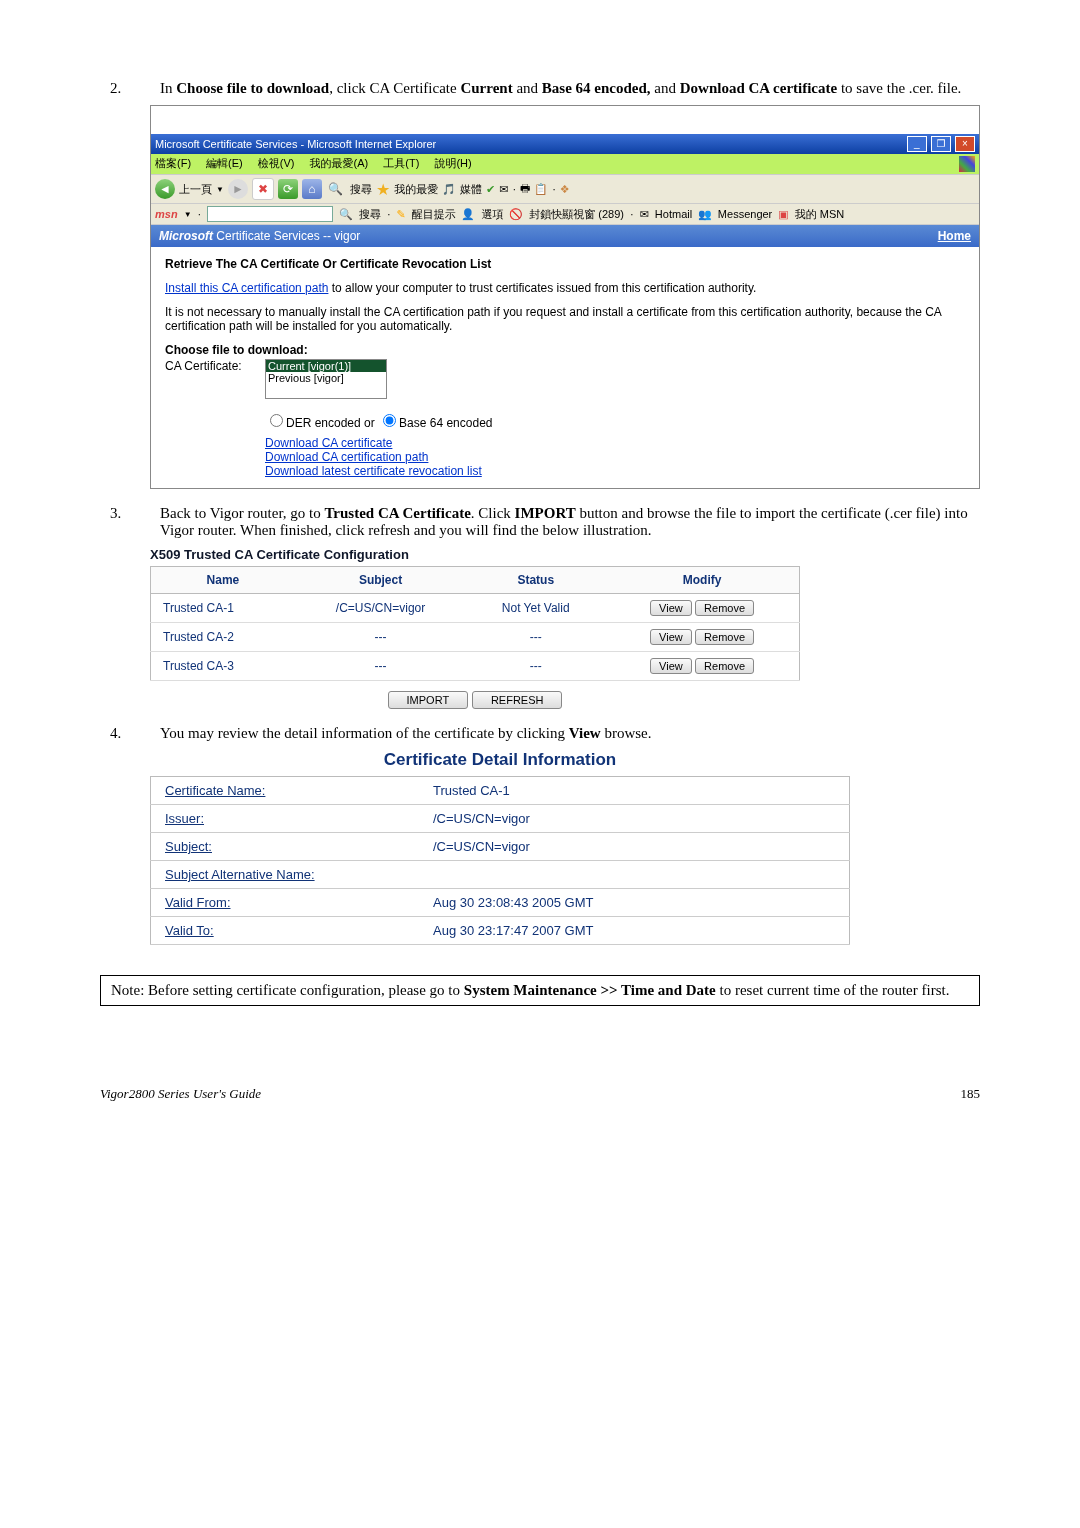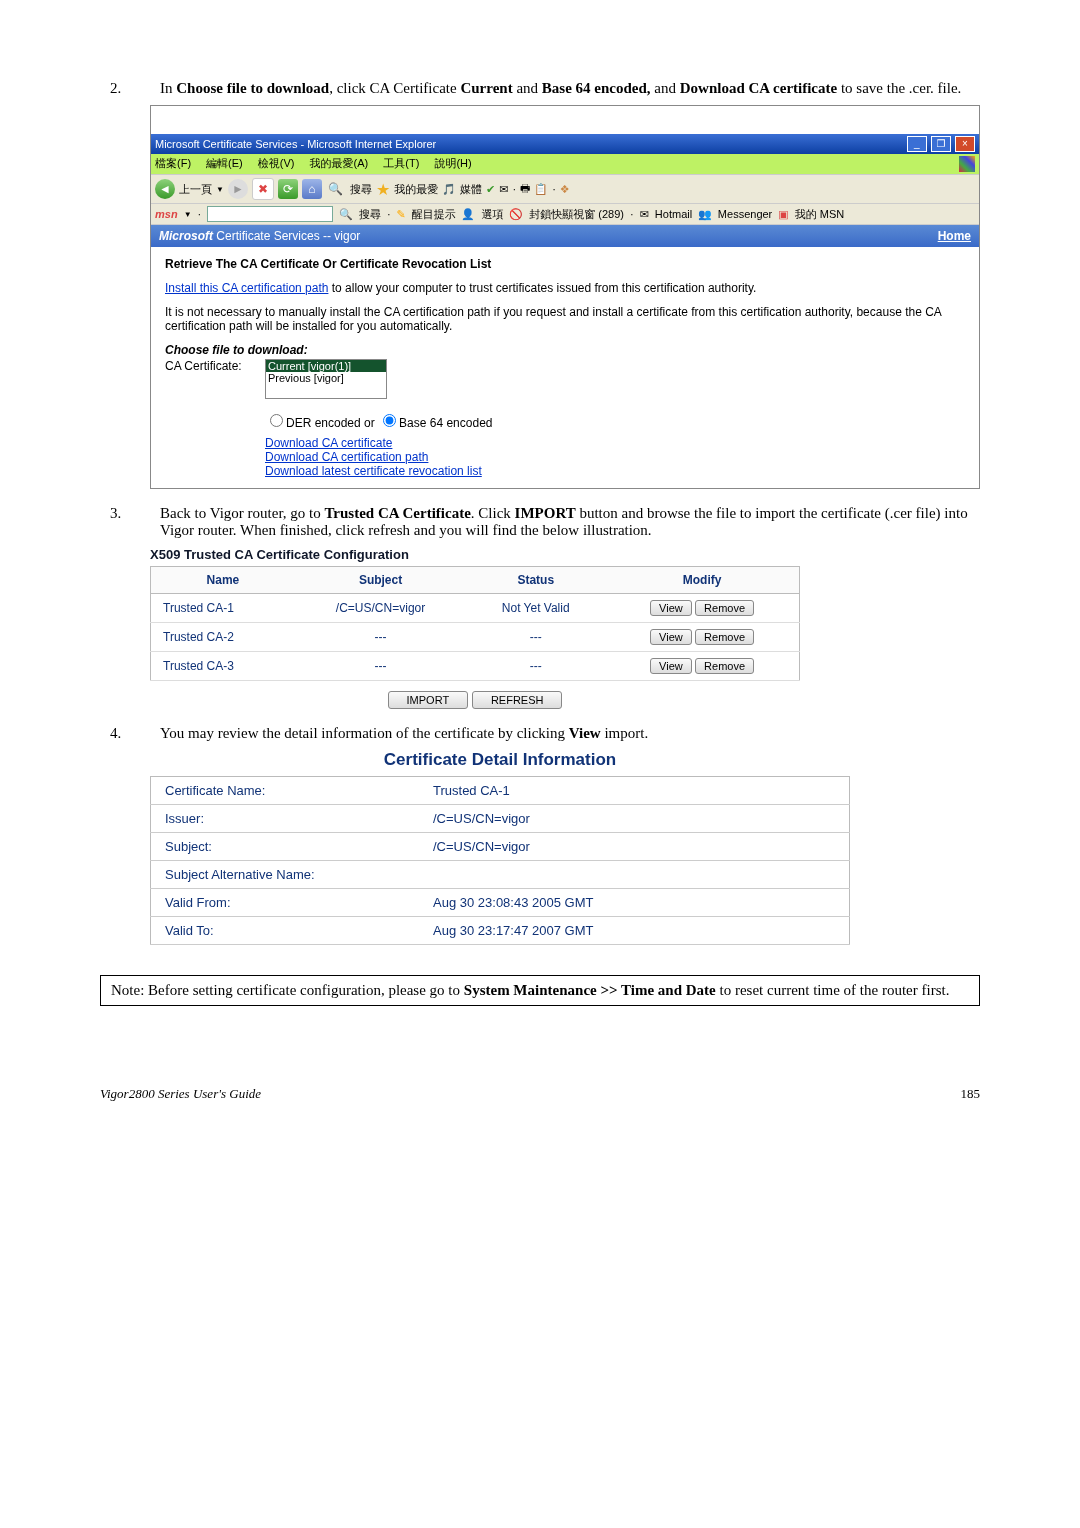--- a/index.html
+++ b/index.html
@@ -197,21 +197,21 @@
       border-collapse: collapse;
       font-family: Verdana, Arial, sans-serif;
       font-size: 13px;
       width: 700px;
     }
     .detail-table td {
       padding: 6px 14px;
       border-bottom: 1px solid #ccc;
       color: #113377;
     }
-    .detail-table td:first-child { width: 240px; }
+    .detail-table td:first-child { width: 240px; text-decoration: underline; }
     .note-box {
       border: 1px solid #000;
       padding: 6px 10px;
       margin: 30px 0 0 0;
       font-size: 15px;
     }
     .footer {
       margin-top: 80px;
       font-style: italic;
       font-size: 13px;
@@ -299,21 +299,21 @@
       <div class="cert-header">
         <span><i><b>Microsoft</b></i><span> Certificate Services  --  vigor</span></span>
         <span class="cert-link" style="color:#fff;font-weight:bold;">Home</span>
       </div>
       <div class="cert-body">
         <div class="cert-body-title">Retrieve The CA Certificate Or Certificate Revocation List</div>
         <div style="margin-bottom:10px;">
           <span class="cert-link">Install this CA certification path</span><span> to allow your computer to trust certificates issued from this certification authority.</span>
         </div>
         <div style="margin-bottom:10px;">It is not necessary to manually install the CA certification path if you request and install a certificate from this certification authority, because the CA certification path will be installed for you automatically.</div>
-        <div style="font-weight:bold;font-style:italic;">Choose file to download:</div>
+        <div style="font-weight:bold;">Choose file to download:</div>
         <div class="ca-row">
           <div class="ca-label">CA Certificate:</div>
           <div class="listbox">
             <div class="sel">Current [vigor(1)]</div>
             <div class="unsel">Previous [vigor]</div>
             <div style="height:14px;"></div>
           </div>
         </div>
         <div style="margin:12px 0 6px 100px;">
           <input type="radio" style=""><span>DER encoded   or   </span><input type="radio" checked="" style=""><span>Base 64 encoded</span>
@@ -362,21 +362,21 @@
   </tbody>
     </table>
   <div class="btn-row">
     <button class="gray-btn" style="padding:2px 18px;">IMPORT</button>
     <button class="gray-btn" style="padding:2px 18px;">REFRESH</button>
   </div>
 
   <div class="step">
     <div class="step-num">4.</div>
     <div class="step-text">
-      <span>You may review the detail information of the certificate by clicking </span><b>View</b><span> import.</span>
+      <span>You may review the detail information of the certificate by clicking </span><b>View</b><span> browse.</span>
     </div>
   </div>
 
   <div class="detail-title">Certificate Detail Information</div>
   <table class="detail-table">
     <tbody>
         <tr>
           <td>Certificate Name:</td>
           <td>Trusted CA-1</td>
         </tr>

